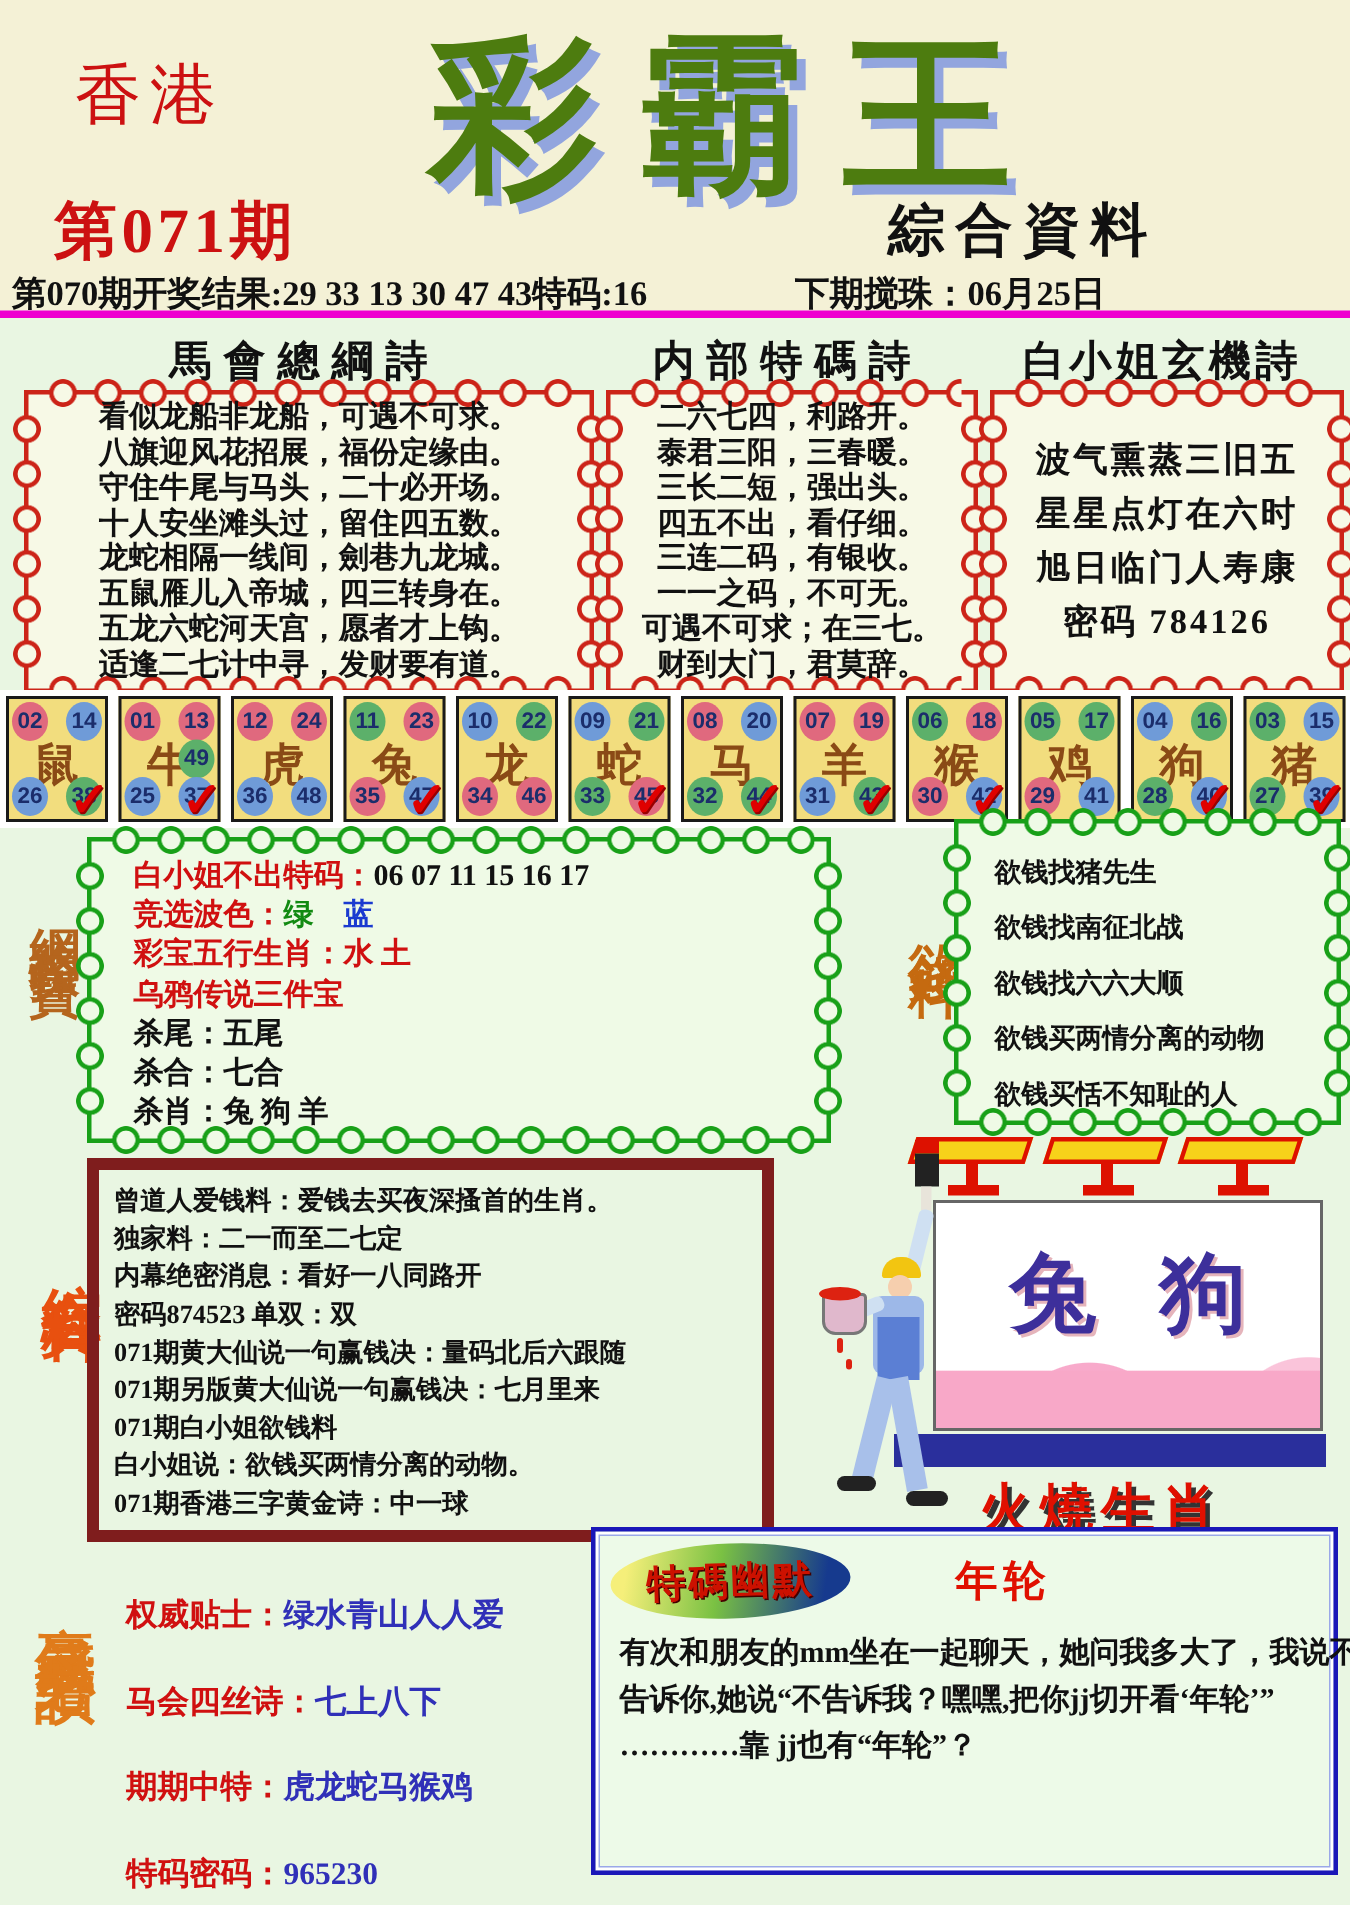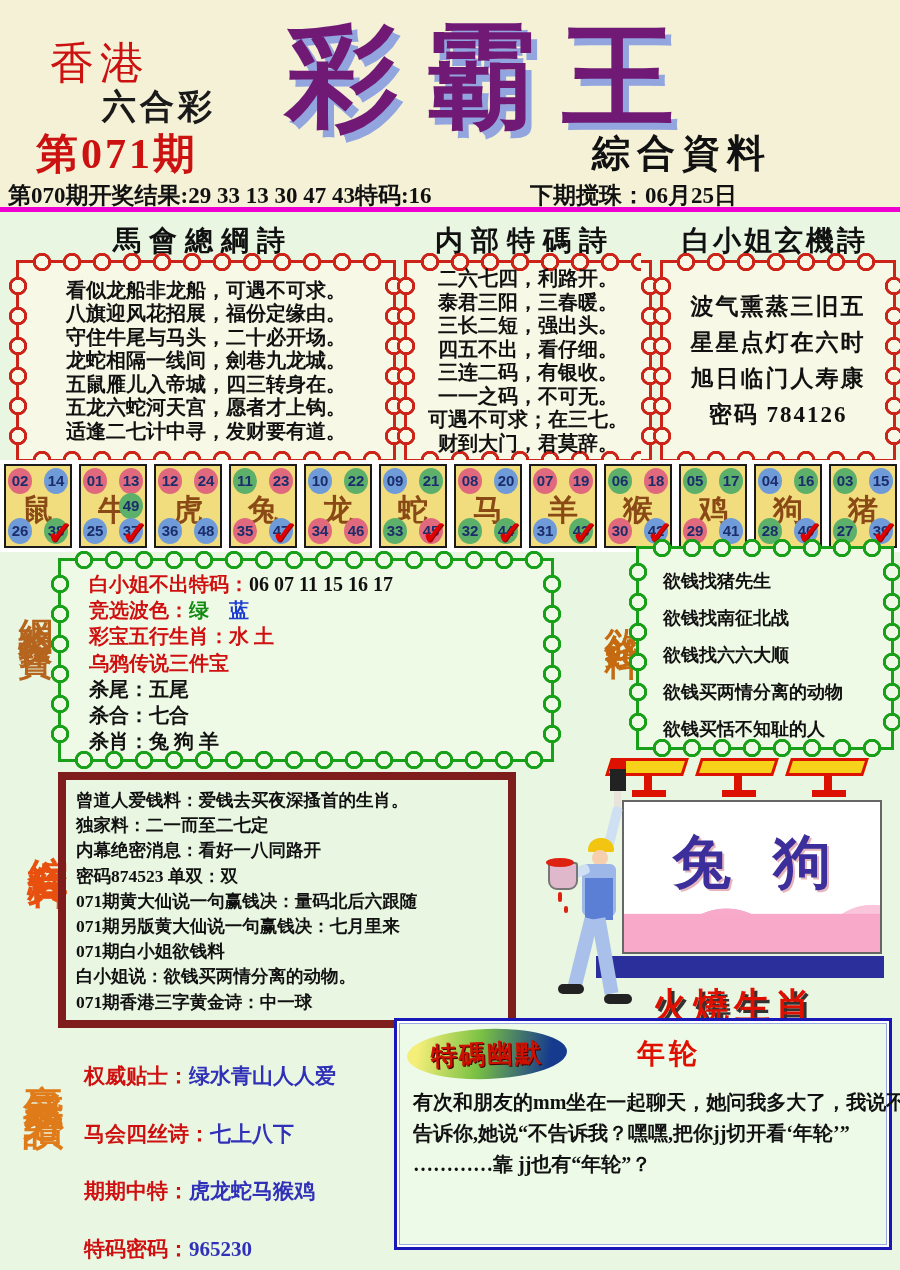--- a/index.html
+++ b/index.html
@@ -6,21 +6,21 @@
   #page{position:relative;width:900px;height:1270px;background:#e9f6e2;overflow:hidden;
         font-family:"Liberation Serif","DejaVu Serif",serif;}
   .abs{position:absolute;}
   .kai{font-family:"Liberation Serif","DejaVu Serif",serif;font-weight:bold;}
 
   
   #header{position:absolute;left:0;top:0;width:900px;height:207px;background:#f4f1d6;}
   .hk{left:50px;top:34px;font-size:44px;color:#cc1111;font-weight:normal;letter-spacing:6px;}
   .lhc{left:102px;top:84px;font-size:34px;color:#1a1a1a;font-weight:bold;letter-spacing:4px;}
   .issue{left:36px;top:126px;font-size:42px;color:#cc1111;font-weight:bold;letter-spacing:3px;}
-  .main-title{left:286px;top:2px;font-size:112px;color:#701a75;font-weight:bold;letter-spacing:26px;
+  .main-title{left:286px;top:2px;font-size:112px;color:#4d7c0f;font-weight:bold;letter-spacing:26px;
         text-shadow:6px 7px 0 #92a5de;}
   .subtitle{left:592px;top:128px;font-size:38px;color:#111;font-weight:bold;letter-spacing:7px;}
   .result-line{left:8px;top:180px;font-size:23px;color:#111;font-weight:bold;}
   .next-draw{left:530px;top:180px;font-size:23px;color:#111;font-weight:bold;}
   #divider{position:absolute;left:0;top:207px;width:900px;height:5px;background:#ee00d0;}
 
   
   .stamp{position:absolute;border:3px solid var(--sc);background:var(--bg);}
   .stamp-red{--sc:#cc2418;--bg:#f7f9e6;}
   .stamp-green{--sc:#18a018;--bg:#effae6;}
@@ -125,21 +125,20 @@
   #humor-body{position:absolute;left:16px;right:12px;top:66px;}
   .humor-line{font-size:20px;line-height:31px;color:#111;font-weight:bold;white-space:nowrap;}
 </style>
 </head>
 <body>
 
 <div id="page">
 
   <div id="header">
     <div class="abs hk kai">香港</div>
-    <div class="abs lhc kai">六合彩</div>
     <div class="abs issue kai">第071期</div>
     <div class="abs main-title kai">彩霸王</div>
     <div class="abs subtitle kai">綜合資料</div>
     <div class="abs result-line kai">第070期开奖结果:29 33 13 30 47 43特码:16</div>
     <div class="abs next-draw kai">下期搅珠：06月25日</div>
   </div>
   <div id="divider"></div>
 
   <div class="abs poem-title kai" style="left:16px;width:374px;">馬會總綱詩</div>
   <div class="abs poem-title kai" style="left:404px;width:242px;">内部特碼詩</div>
@@ -147,20 +146,21 @@
 
   <div id="poem1" class="stamp stamp-red">
     <div class="e et"></div>
       <div class="e eb"></div>
     <div class="e el"></div>
       <div class="e er"></div>
     <div class="poem-lines">
         <div class="poem-line kai">看似龙船非龙船，可遇不可求。</div>
         <div class="poem-line kai">八旗迎风花招展，福份定缘由。</div>
         <div class="poem-line kai">守住牛尾与马头，二十必开场。</div>
+        <div class="poem-line kai">十人安坐滩头过，留住四五数。</div>
         <div class="poem-line kai">龙蛇相隔一线间，劍巷九龙城。</div>
         <div class="poem-line kai">五鼠雁儿入帝城，四三转身在。</div>
         <div class="poem-line kai">五龙六蛇河天宫，愿者才上钩。</div>
         <div class="poem-line kai">适逢二七计中寻，发财要有道。</div>
       </div>
   </div>
   <div id="poem2" class="stamp stamp-red">
     <div class="e et"></div>
       <div class="e eb"></div>
     <div class="e el"></div>

